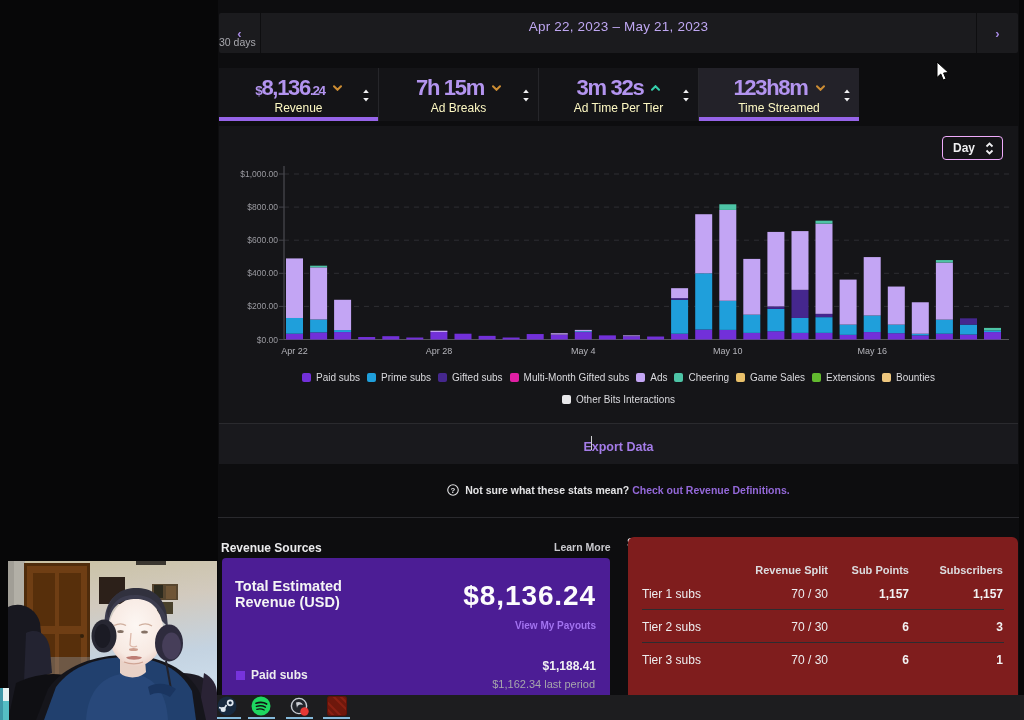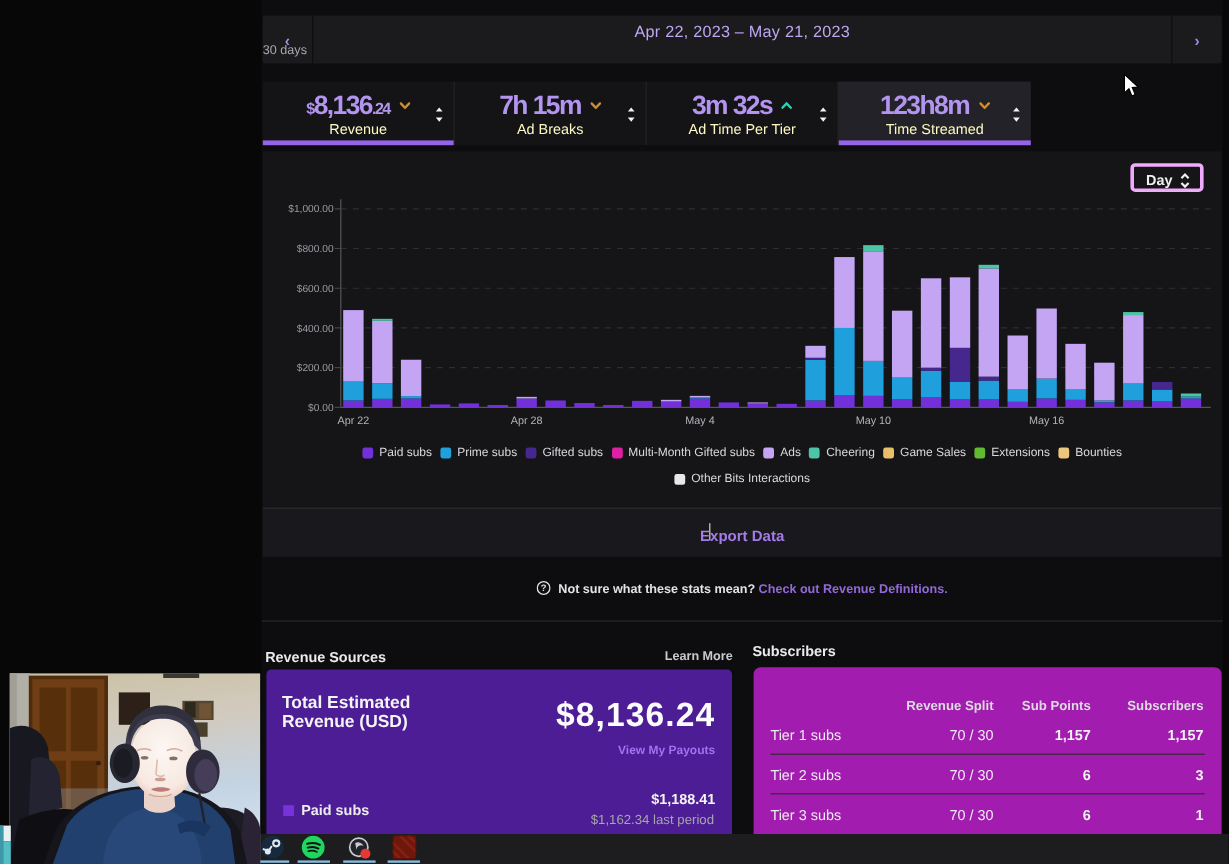--- a/index.html
+++ b/index.html
@@ -18,35 +18,35 @@
 .card{position:relative;width:160px;height:53px;background:#141417;border-right:1px solid #26262a}
 .card:last-child{border-right:none;background:#232229}
 .card .val{position:absolute;left:0;top:7px;width:100%;text-align:center;font-weight:bold;font-size:22px;color:#b394ef;letter-spacing:-1.3px}
 .card .val .sm{font-size:13.5px}
 .card .lab{position:absolute;left:0;top:33px;width:100%;text-align:center;font-size:12px;color:#fef9c3}
 .caret{display:inline-block;width:9px;height:6px;margin-left:8px;vertical-align:4px}
 .sort{position:absolute;right:8px;top:21px}
 .uline{position:absolute;left:0;bottom:0;width:100%;height:4px;background:#9664e8}
 
 #cpanel{position:absolute;left:1px;top:126px;width:799px;height:338px;background:#151518}
-#daysel{position:absolute;right:15px;top:10px;width:61px;height:24px;border:3px solid #f0abfc;border-radius:4px;color:#efeff1;font-size:12px;font-weight:bold;line-height:22px;padding-left:10px}
+#daysel{position:absolute;right:15px;top:10px;width:61px;height:24px;border:1px solid #f0abfc;border-radius:4px;color:#efeff1;font-size:12px;font-weight:bold;line-height:22px;padding-left:10px}
 #legend1{position:absolute;left:0;top:246px;width:100%;display:flex;justify-content:center;gap:7px}
 #legend2{position:absolute;left:0;top:268px;width:100%;display:flex;justify-content:center}
 .li{display:flex;align-items:center;gap:5px;font-size:10px;color:#d9d9dd}
 .sw{width:9px;height:9px;border-radius:2px;display:inline-block}
 #exportbar{position:absolute;left:0;top:297px;width:799px;height:41px;background:#19191d;border-top:1px solid #2a2a2e;
  display:flex;align-items:center;justify-content:center;padding-top:6px;color:#a47ce8;font-size:12.5px;font-weight:600}
 
 #infoline{position:absolute;left:0;top:484px;width:801px;text-align:center;font-size:10.5px;font-weight:bold;color:#e3e3e5}
 #infoline .lnk{color:#9368d8}
 
 #sep2{position:absolute;left:0px;top:517px;width:801px;height:1px;background:#29292d}
 .h2{position:absolute;font-size:12px;font-weight:bold;color:#eaeaec}
 #lpanel{position:absolute;left:4px;top:558px;width:388px;height:162px;background:#4c1d95;border-radius:4px}
-#rpanel{position:absolute;left:410px;top:556px;width:390px;height:164px;background:#a21caf;border-radius:6px}
+#rpanel{position:absolute;left:410px;top:537px;width:390px;height:164px;background:#7f1d1d;border-radius:6px}
 .rt{position:absolute;text-align:right}
 
 #taskbar{position:absolute;left:0;top:695px;width:1024px;height:25px;background:#1d1d1f}
 .tbu{position:absolute;top:22px;height:2px;width:27px;background:#85badb}
 
 #cam{position:absolute;left:8px;top:561px;width:209px;height:159px;overflow:hidden;filter:blur(0.6px)}
 #cursor{position:absolute;left:936px;top:61px}
 </style></head><body>
 <div id="main">
   <div id="topbar">

